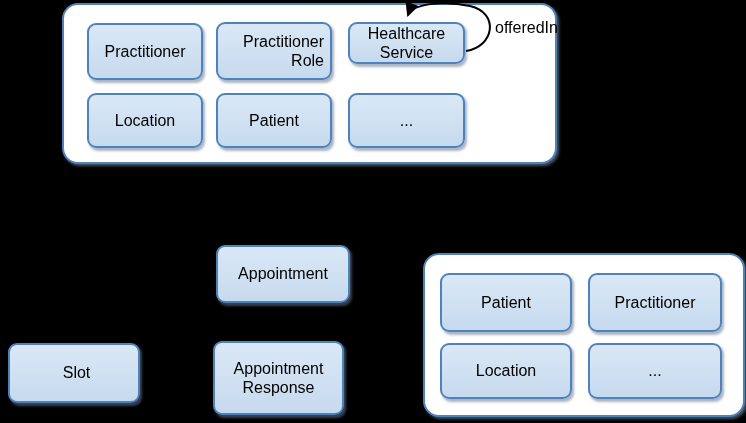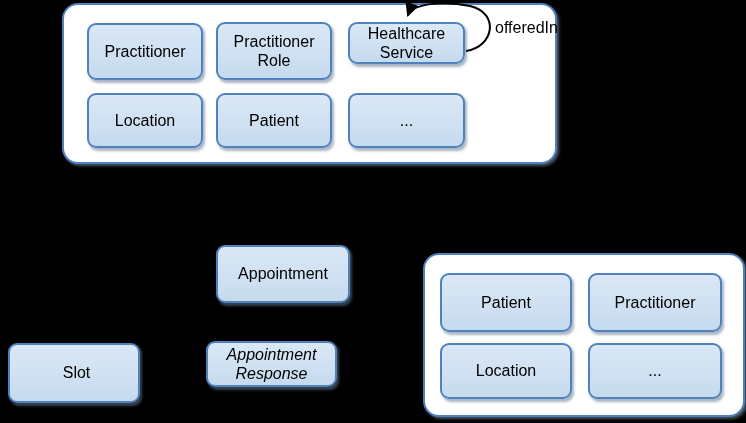--- a/index.html
+++ b/index.html
@@ -55,21 +55,21 @@
 </head>
 <body>
 
 <div id="canvas">
 
   <div class="group" style="left:62px; top:3px; width:495px; height:161px;"></div>
 
   <div class="node" style="left:87px;  top:23px; width:116px; height:57px;">
     <span>Practitioner</span>
   </div>
-  <div class="node" style="left:216px; top:22px; width:116px; height:58px;">
+  <div class="node" style="left:216px; top:22px; width:116px; height:58px;text-align:right;">
     <span>Practitioner Role</span>
   </div>
   <div class="node" style="left:348px; top:22px; width:117px; height:42px;">
     <span>Healthcare Service</span>
   </div>
   <div class="node" style="left:87px;  top:93px; width:116px; height:55px;">
     <span>Location</span>
   </div>
   <div class="node" style="left:216px; top:93px; width:116px; height:55px;">
     <span>Patient</span>
@@ -87,21 +87,21 @@
     <path d="M 466 51 C 494 47, 500 13, 470 6 C 443 0, 412 4, 408 15" fill="none" stroke="#000" stroke-width="2" marker-end="url(#arrowhead)"></path>
   </svg>
   <div class="edge-label" style="left:483px; top:19px;margin-left:12px;">offeredIn</div>
 
   <div class="node" style="left:216px; top:245px; width:134px; height:58px;">
     <span>Appointment</span>
   </div>
   <div class="node" style="left:8px; top:343px; width:132px; height:60px;padding-left:11px;">
     <span>Slot</span>
   </div>
-  <div class="node" style="left:206px; top:341px; width:131px; height:46px;font-style:italic;">
+  <div class="node" style="left:213px; top:341px; width:131px; height:74px;">
     <span>Appointment Response</span>
   </div>
 
   <div class="group" style="left:423px; top:253px; width:322px; height:164px;"></div>
 
   <div class="node" style="left:440px; top:273px; width:132px; height:59px;">
     <span>Patient</span>
   </div>
   <div class="node" style="left:588px; top:273px; width:134px; height:59px;">
     <span>Practitioner</span>

